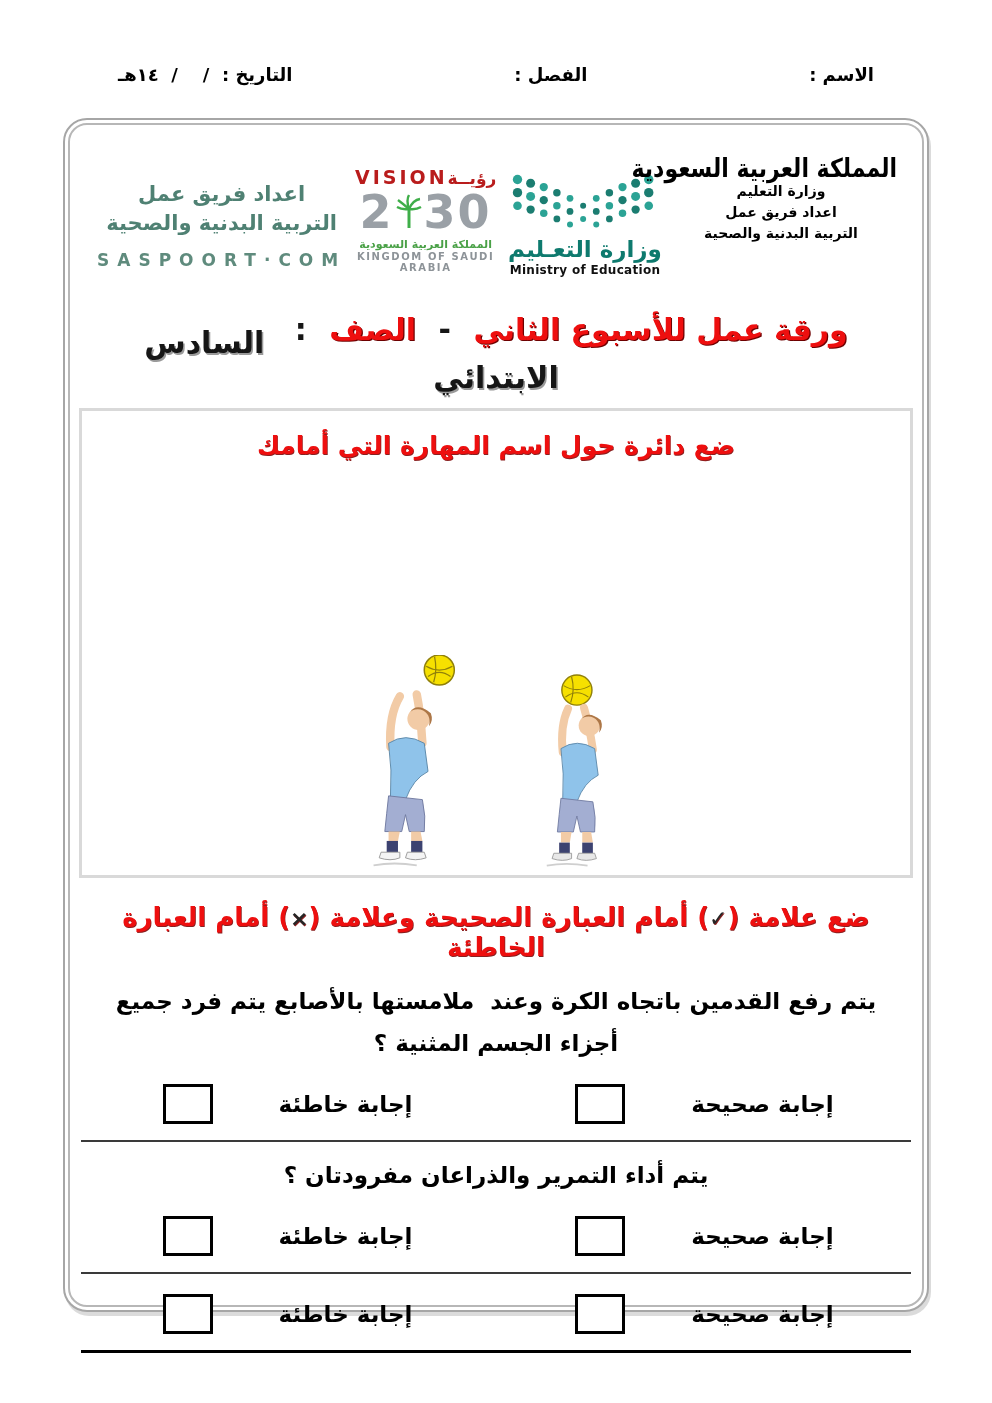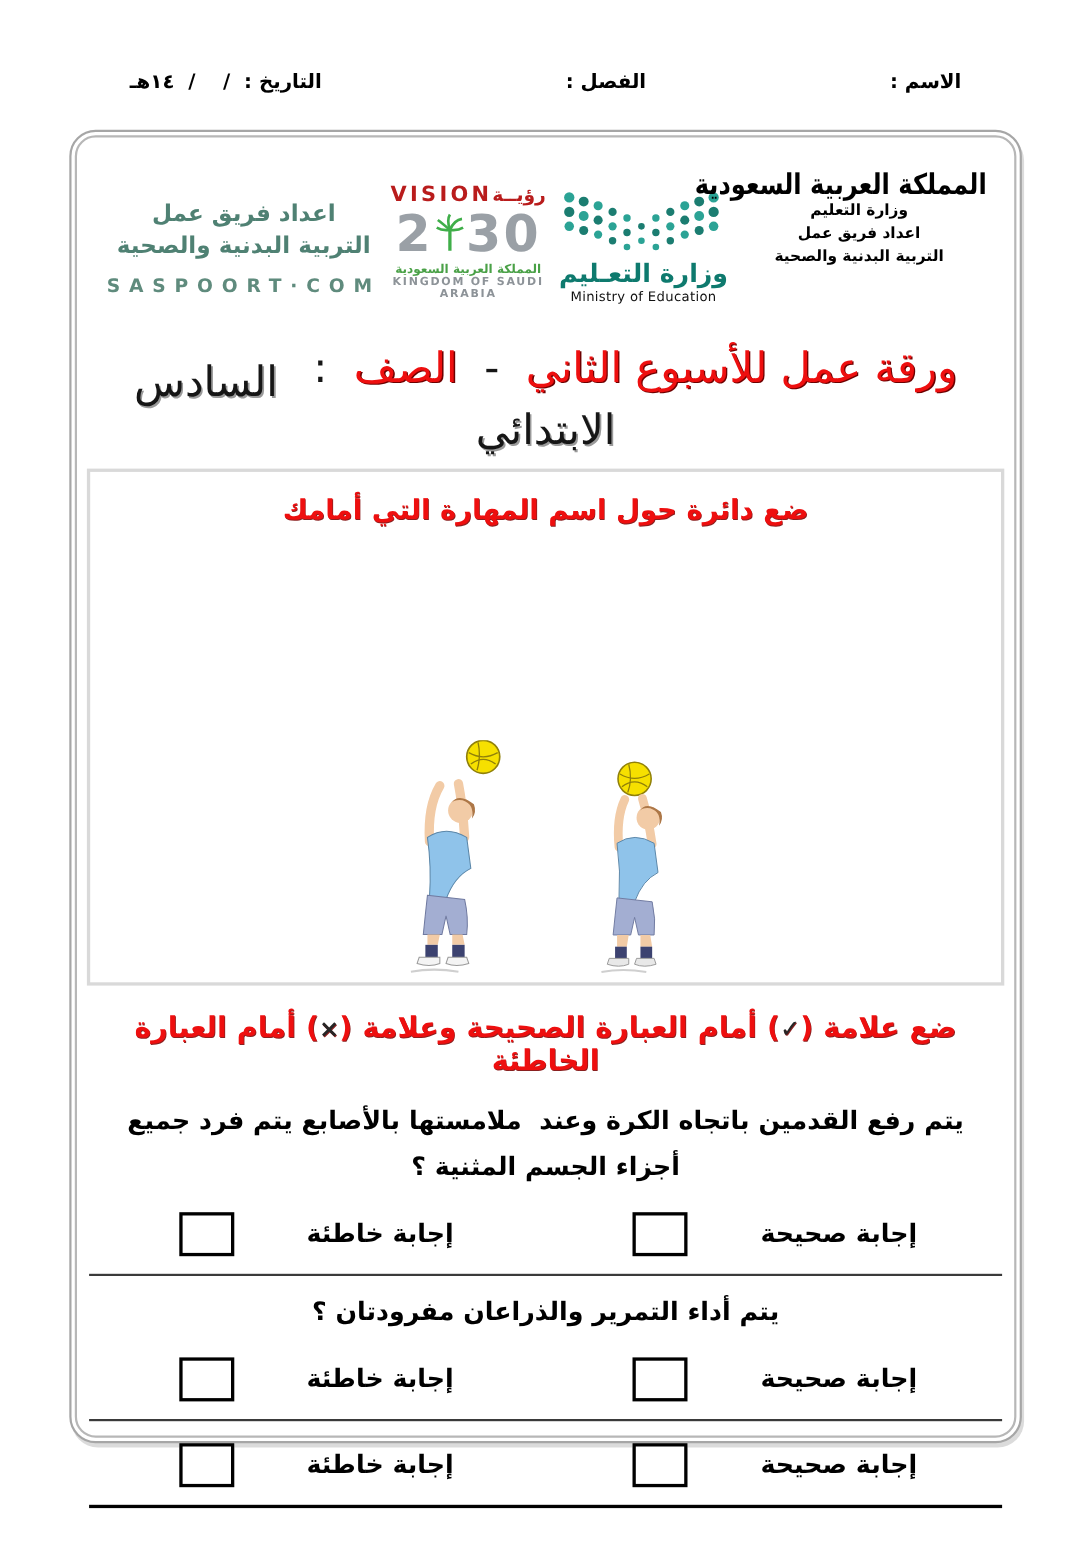--- a/index.html
+++ b/index.html
@@ -32,35 +32,35 @@
   
   .logo-row {
     display:flex; direction:rtl; justify-content:space-between; align-items:flex-start;
     padding:36px 16px 0 18px; height:178px;
   }
   .ksa-block { width:232px; text-align:center; }
   .ksa-callig { font-size:22px; font-weight:800; transform:scaleY(1.18); letter-spacing:-1px; white-space:nowrap; }
   .ksa-line { font-size:14px; font-weight:700; line-height:21px; }
   .moe-block { width:178px; text-align:center; margin-top:16px; }
   .moe-ar { color:#0e7a6e; font-size:23px; font-weight:800; margin-top:0; }
-  .moe-en { color:#111; font-size:12px; font-weight:400; margin-top:1px; letter-spacing:0.3px; }
+  .moe-en { color:#111; font-size:12px; font-weight:700; margin-top:1px; letter-spacing:0.3px; }
   .vision-block { width:212px; text-align:center; margin-top:10px; direction:ltr; }
   .vision-top { display:flex; direction:ltr; justify-content:center; align-items:baseline; gap:0;
                 color:#b91c1c; font-size:19px; letter-spacing:3px; font-weight:700; }
   .vision-top .ar { letter-spacing:0; font-size:17px; }
   .vision-year { display:flex; direction:ltr; justify-content:center; align-items:center; gap:2px;
                  color:#9aa0a6; font-size:46px; font-weight:800; letter-spacing:2px; line-height:48px; }
   .vision-k-ar { color:#4aa147; font-size:11px; font-weight:700; margin-top:2px; }
   .vision-k-en { color:#8d9398; font-size:10px; letter-spacing:1.6px; font-weight:700; }
   .team-block { width:258px; text-align:center; margin-top:24px; }
   .team-line { color:#4f8173; font-size:21px; font-weight:800; line-height:29px; }
   .team-site { margin-top:12px; color:#5f8b7d; font-size:17px; font-weight:700; letter-spacing:8px; }
 
   
-  .main-title { text-align:center; margin-top:14px; font-weight:400; font-size:38px; white-space:nowrap; }
+  .main-title { text-align:center; margin-top:14px; font-weight:700; font-size:30px; white-space:nowrap; }
   .title-red { color:#ee0f0f; text-shadow:1.2px 1.2px 0 #6e0000; }
   .title-sep { color:#161616; margin:0 12px; }
   .title-black { color:#161616; text-shadow:1.5px 1.5px 0 #9a9a9a; position:relative; top:13px; margin-right:8px; white-space:pre-wrap; }
 
   
   .section-circle {
     margin:26px 0 0; border:3px solid #d9d9d9; height:470px;
     display:flex; flex-direction:column; align-items:center;
   }
   .s1-heading {

